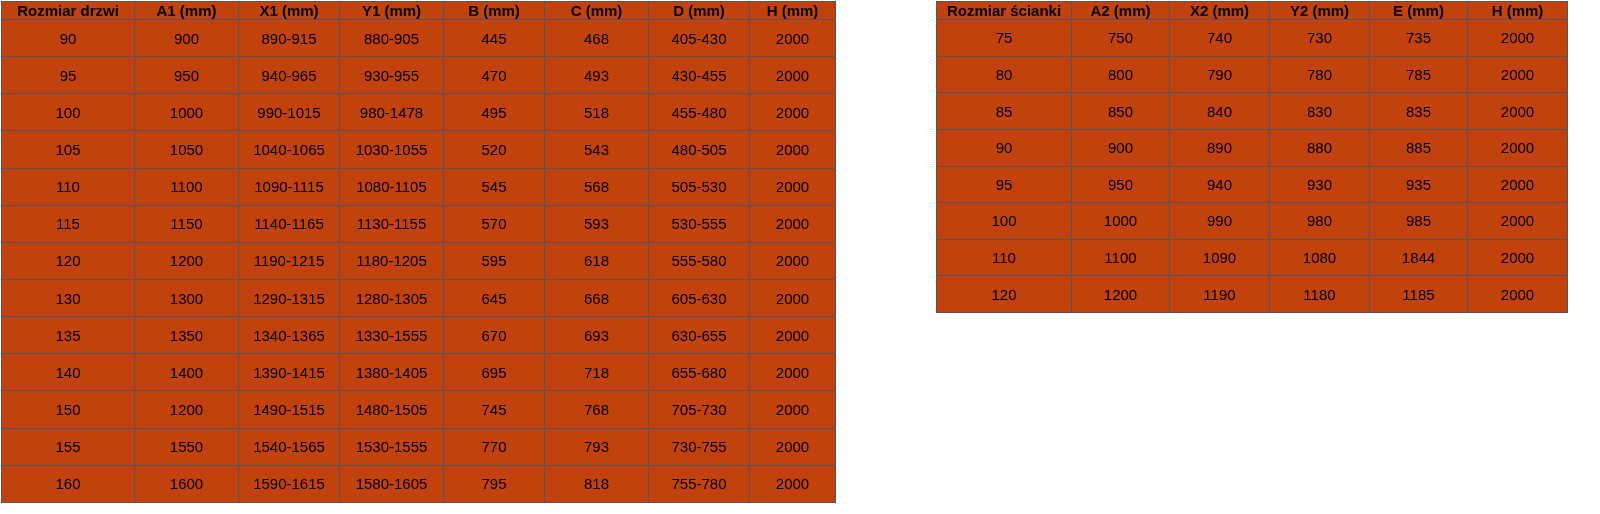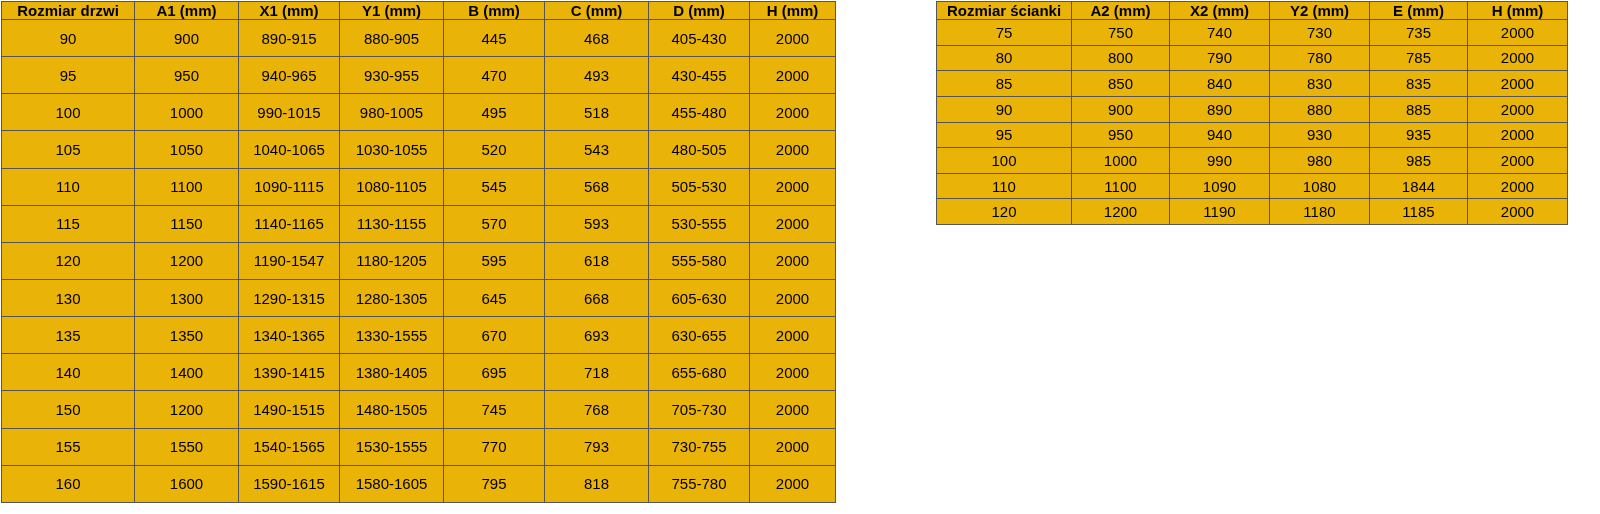--- a/index.html
+++ b/index.html
@@ -13,21 +13,21 @@
   .page {
     position: relative;
     width: 1600px;
     height: 514px;
     background: #ffffff;
   }
   table.spec-table {
     position: absolute;
     border-collapse: collapse;
     table-layout: fixed;
-    background: #eab308;
+    background: #c2410c;
   }
   table.spec-table th,
   table.spec-table td {
     border: 1px solid #555555;
     text-align: center;
     vertical-align: middle;
     color: #000000;
     font-size: 15px;
     padding: 0 2px;
     white-space: nowrap;
@@ -39,21 +39,21 @@
   #doors-table {
     left: 1px;
     top: 1px;
     width: 834px;
     height: 502px;
   }
   #walls-table {
     left: 936px;
     top: 1px;
     width: 631px;
-    height: 224px;
+    height: 312px;
   }
 </style>
 </head>
 <body>
 
 <div class="page">
 
   <table id="doors-table" class="spec-table">
     <colgroup>
       <col style="width:133px">
@@ -95,21 +95,21 @@
           <td>930-955</td>
           <td>470</td>
           <td>493</td>
           <td>430-455</td>
           <td>2000</td>
         </tr>
         <tr>
           <td>100</td>
           <td>1000</td>
           <td>990-1015</td>
-          <td>980-1005</td>
+          <td>980-1478</td>
           <td>495</td>
           <td>518</td>
           <td>455-480</td>
           <td>2000</td>
         </tr>
         <tr>
           <td>105</td>
           <td>1050</td>
           <td>1040-1065</td>
           <td>1030-1055</td>
@@ -134,21 +134,21 @@
           <td>1140-1165</td>
           <td>1130-1155</td>
           <td>570</td>
           <td>593</td>
           <td>530-555</td>
           <td>2000</td>
         </tr>
         <tr>
           <td>120</td>
           <td>1200</td>
-          <td>1190-1547</td>
+          <td>1190-1215</td>
           <td>1180-1205</td>
           <td>595</td>
           <td>618</td>
           <td>555-580</td>
           <td>2000</td>
         </tr>
         <tr>
           <td>130</td>
           <td>1300</td>
           <td>1290-1315</td>

